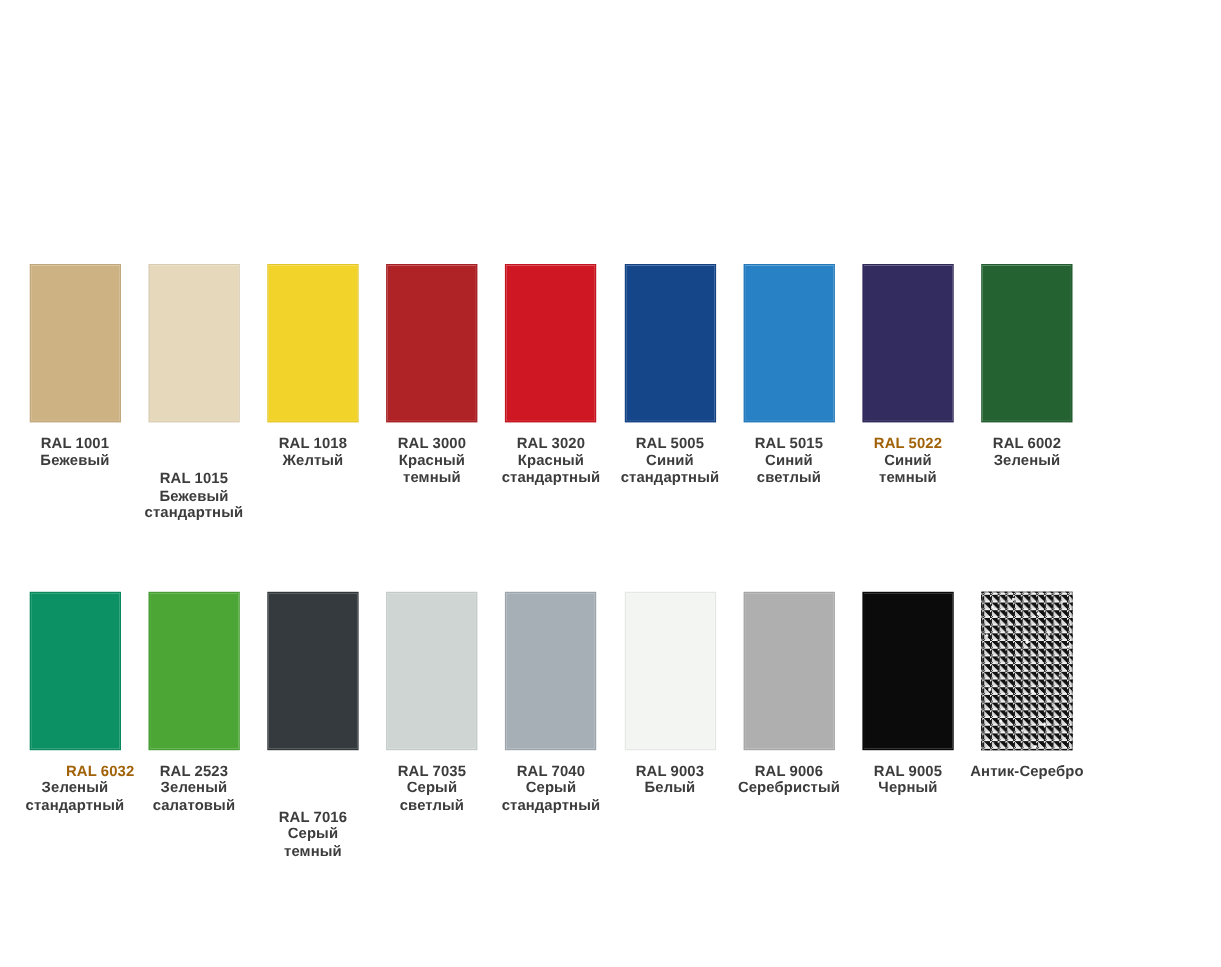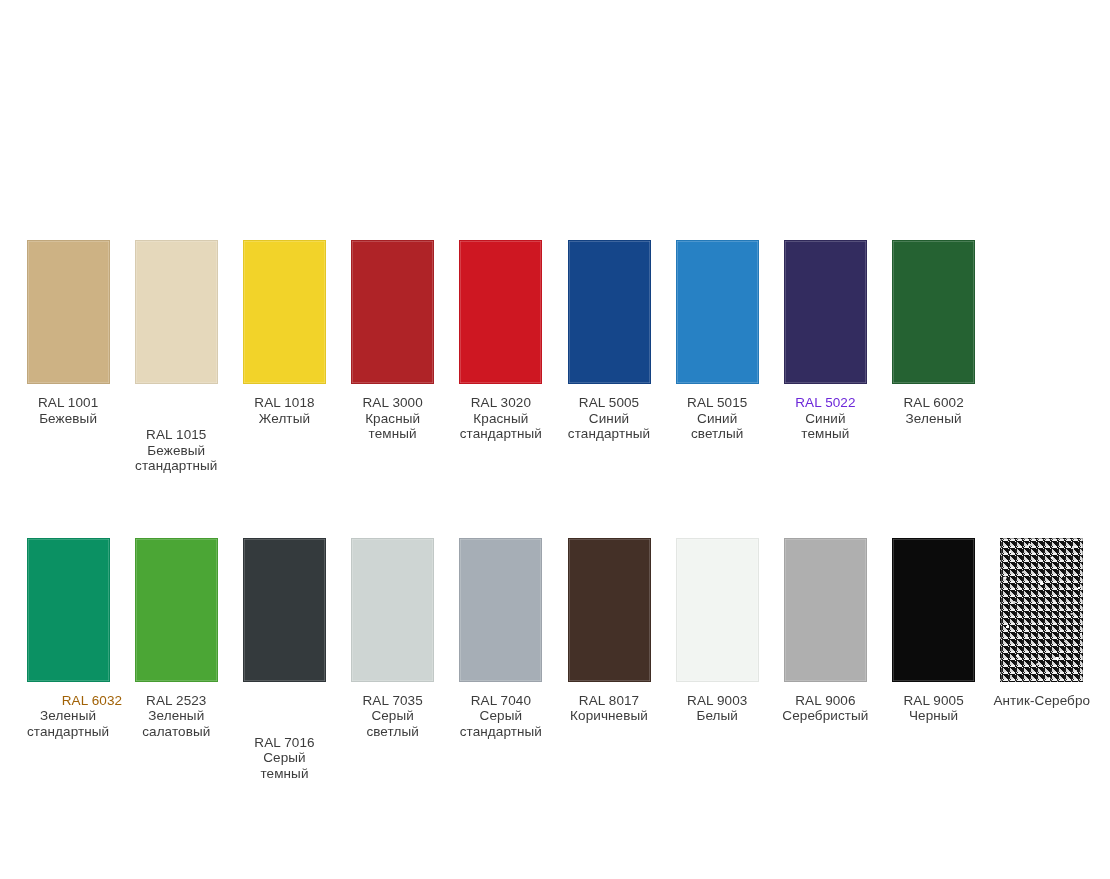--- a/index.html
+++ b/index.html
@@ -17,20 +17,21 @@
     -webkit-font-smoothing: antialiased;
   }
 
   #palette-page {
     position: absolute;
     left: 0;
     top: 0;
     width: 1094px;
     height: 879px;
     background: #ffffff;
+    font-weight: bold;
   }
 
   .swatch-grid {
     position: absolute;
     left: 14px;
     top: 240px;
     width: 1082px;
   }
 
   .swatch-row {
@@ -173,21 +174,21 @@
       <div class="swatch-cell">
         <div class="chip" style="background-color: rgb(39, 129, 196);"></div>
         <div class="labels">
           <span class="label-code" style="color: rgb(60, 60, 60);">RAL 5015</span>
           <span class="label-name" style="color: rgb(60, 60, 60);">Синий<br>светлый</span>
         </div>
       </div>
       <div class="swatch-cell">
         <div class="chip" style="background-color: rgb(51, 44, 95);"></div>
         <div class="labels">
-          <span class="label-code" style="color: #6d28d9;">RAL 5022</span>
+          <span class="label-code" style="color: #a16207;">RAL 5022</span>
           <span class="label-name" style="color: rgb(60, 60, 60);">Синий<br>темный</span>
         </div>
       </div>
       <div class="swatch-cell">
         <div class="chip" style="background-color: rgb(37, 98, 50);"></div>
         <div class="labels">
           <span class="label-code" style="color: rgb(60, 60, 60);">RAL 6002</span>
           <span class="label-name" style="color: rgb(60, 60, 60);">Зеленый</span>
         </div>
       </div>
@@ -223,27 +224,20 @@
         </div>
       </div>
       <div class="swatch-cell">
         <div class="chip" style="background-color: rgb(166, 174, 182);"></div>
         <div class="labels">
           <span class="label-code" style="color: rgb(60, 60, 60);">RAL 7040</span>
           <span class="label-name" style="color: rgb(60, 60, 60);">Серый<br>стандартный</span>
         </div>
       </div>
       <div class="swatch-cell">
-        <div class="chip" style="background-color: rgb(68, 48, 39);"></div>
-        <div class="labels">
-          <span class="label-code" style="color: rgb(60, 60, 60);">RAL 8017</span>
-          <span class="label-name" style="color: rgb(60, 60, 60);">Коричневый</span>
-        </div>
-      </div>
-      <div class="swatch-cell">
         <div class="chip" style="background-color: rgb(242, 245, 242);"></div>
         <div class="labels">
           <span class="label-code" style="color: rgb(60, 60, 60);">RAL 9003</span>
           <span class="label-name" style="color: rgb(60, 60, 60);">Белый</span>
         </div>
       </div>
       <div class="swatch-cell">
         <div class="chip" style="background-color: rgb(175, 175, 175);"></div>
         <div class="labels">
           <span class="label-code" style="color: rgb(60, 60, 60);">RAL 9006</span>

